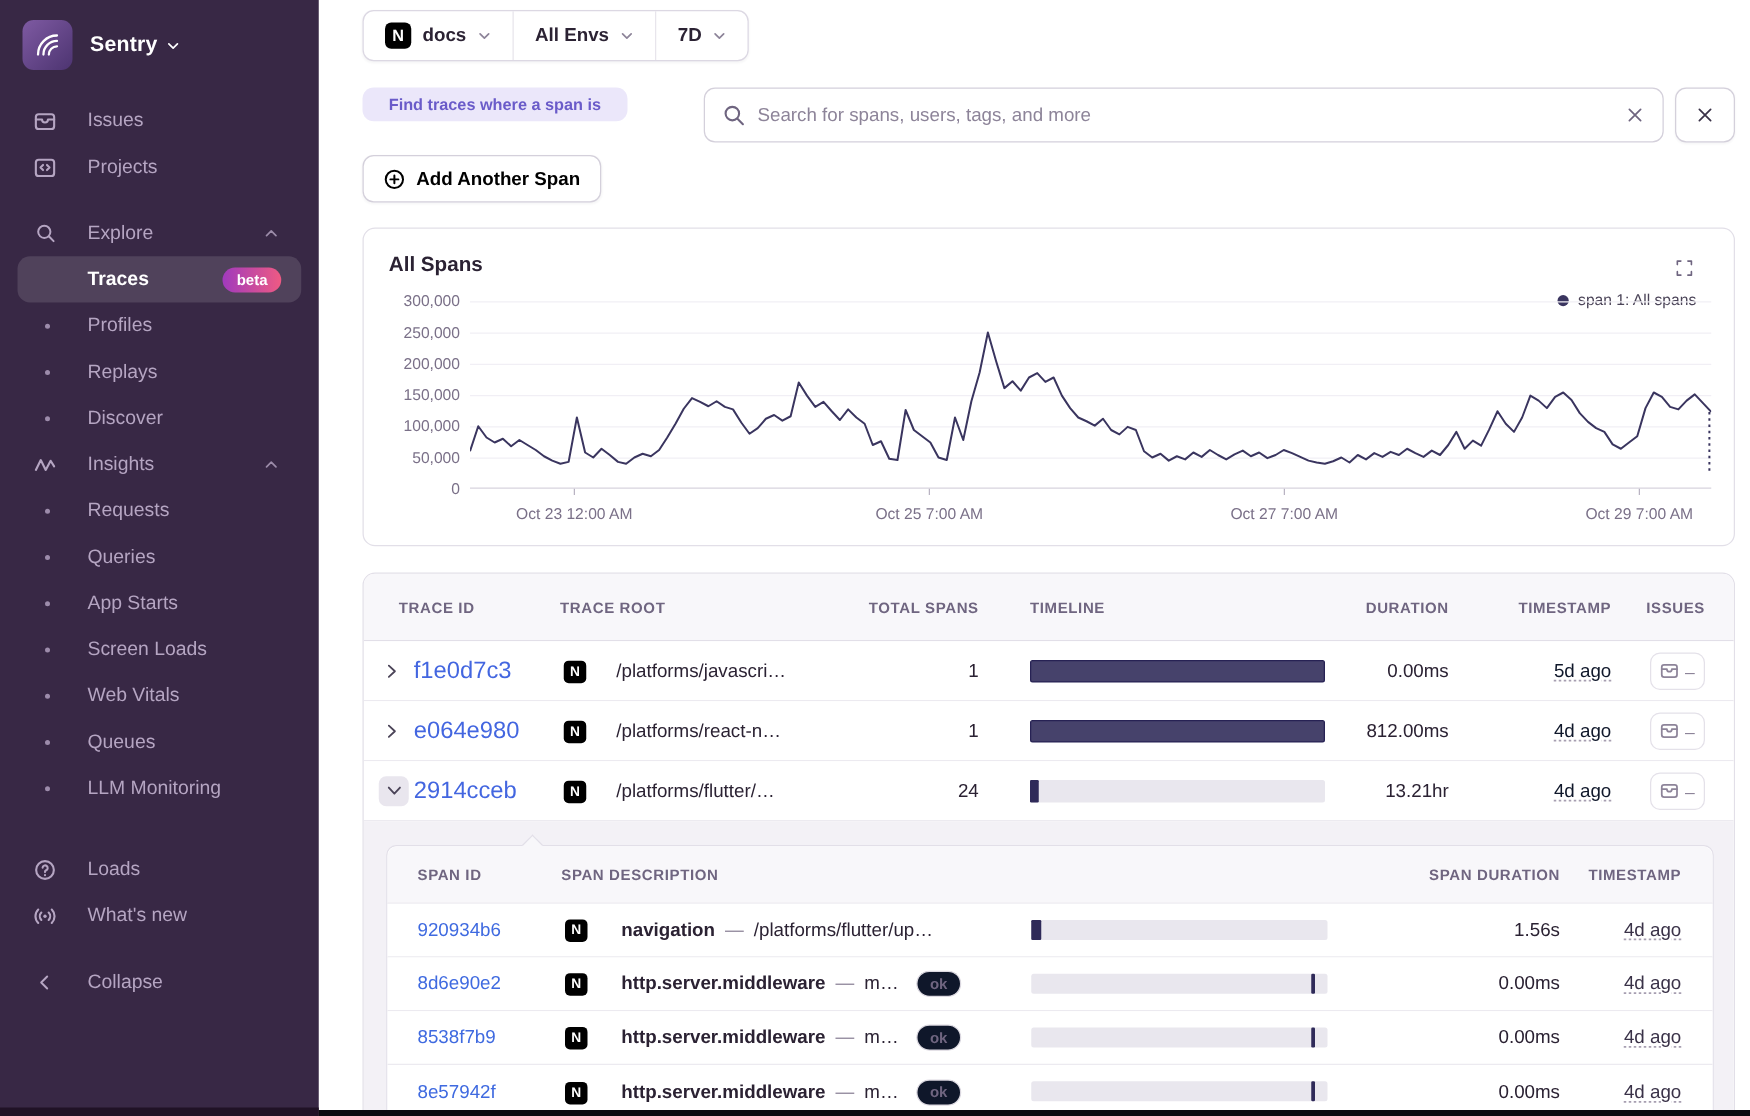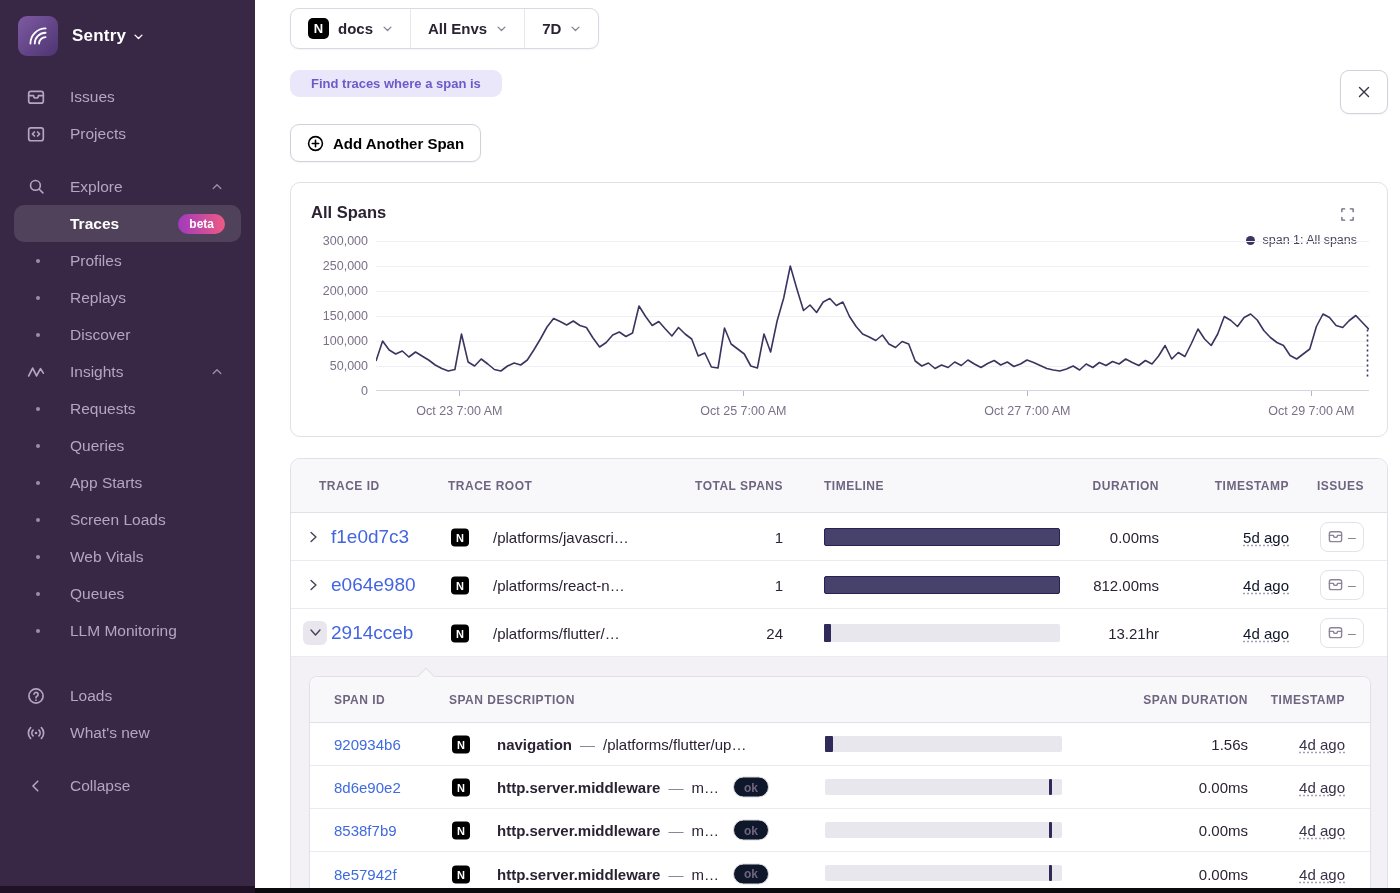--- a/index.html
+++ b/index.html
@@ -301,20 +301,34 @@
             <path d="M3 6l5 5 5-5"></path>
           </svg>
         </span>
       </div>
     </div>
 
   <div class="span-filter-pill">
     <span>Find traces where a span is</span>
   </div>
 
+  <div class="search-box">
+    <span id="search-glyph" style="color: rgb(111, 101, 128);">
+        <svg class="glyph" width="18" height="18" viewBox="0 0 16 16" fill="none" stroke="currentColor" stroke-width="1.5" stroke-linecap="round" stroke-linejoin="round">
+          <circle cx="7" cy="7" r="4.8"></circle>
+          <path d="M10.8 10.8 14.5 14.5"></path>
+        </svg>
+      </span>
+    <input type="text" placeholder="Search for spans, users, tags, and more" style="">
+    <span id="search-clear" style="color: rgb(111, 101, 128);">
+        <svg class="glyph" width="16" height="16" viewBox="0 0 16 16" fill="none" stroke="currentColor" stroke-width="1.4" stroke-linecap="round" stroke-linejoin="round">
+          <path d="M3.5 3.5l9 9M12.5 3.5l-9 9"></path>
+        </svg>
+      </span>
+  </div>
 
   <div class="icon-btn-x" id="close-btn" style="color: rgb(58, 50, 72);">
       <svg class="glyph" width="16" height="16" viewBox="0 0 16 16" fill="none" stroke="currentColor" stroke-width="1.4" stroke-linecap="round" stroke-linejoin="round">
         <path d="M3.5 3.5l9 9M12.5 3.5l-9 9"></path>
       </svg>
     </div>
 
   <button class="add-span-btn">
     <span id="plus-glyph">
         <svg class="glyph" width="17" height="17" viewBox="0 0 16 16" fill="none" stroke="currentColor" stroke-width="1.5" stroke-linecap="round" stroke-linejoin="round">
@@ -350,21 +364,21 @@
         <div class="gridline" style="top: 25px;"></div>
         <div class="gridline" style="top: 50px;"></div>
         <div class="gridline" style="top: 75px;"></div>
         <div class="gridline" style="top: 100px;"></div>
         <div class="gridline" style="top: 125px;"></div>
         <svg width="993" height="150" viewBox="0 0 993 150">
           <polyline points="0.0,120.0 6.6,100.0 13.2,109.0 19.7,113.0 26.3,110.0 32.9,116.0 39.5,111.0 46.0,115.0 52.6,119.0 59.2,124.0 65.8,127.5 72.3,130.0 78.9,128.5 85.5,93.0 92.1,121.0 98.6,125.0 105.2,118.0 111.8,123.0 118.4,128.5 124.9,130.0 131.5,125.0 138.1,122.0 144.7,124.0 151.3,119.0 157.8,109.0 164.4,98.0 171.0,86.0 177.6,77.5 184.1,80.5 190.7,84.0 197.3,80.0 203.9,84.5 210.4,86.5 217.0,97.0 223.6,106.0 230.2,101.5 236.7,94.0 243.3,91.0 249.9,95.5 256.5,92.0 263.0,65.0 269.6,75.5 276.2,84.5 282.8,80.5 289.4,88.0 295.9,95.0 302.5,86.5 309.1,93.0 315.7,98.0 322.2,115.0 328.8,112.0 335.4,126.0 342.0,127.0 348.5,87.0 355.1,103.0 361.7,108.0 368.3,113.0 374.8,125.0 381.4,127.0 388.0,93.0 394.6,111.0 401.1,80.0 407.7,57.0 414.3,25.0 420.9,48.0 427.5,69.5 434.0,64.0 440.6,71.5 447.2,61.0 453.8,57.5 460.3,64.5 466.9,61.0 473.5,75.5 480.1,85.5 486.6,93.0 493.2,96.0 499.8,99.5 506.4,94.0 512.9,103.0 519.5,106.5 526.1,100.5 532.7,103.0 539.2,120.0 545.8,125.0 552.4,122.0 559.0,127.5 565.5,124.0 572.1,126.5 578.7,121.0 585.3,124.5 591.9,119.0 598.4,123.0 605.0,126.5 611.6,122.5 618.2,119.5 624.7,124.0 631.3,121.0 637.9,125.5 644.5,123.0 651.0,119.0 657.6,121.5 664.2,124.5 670.8,127.5 677.3,129.0 683.9,130.0 690.5,128.0 697.1,125.0 703.6,129.0 710.2,123.0 716.8,126.5 723.4,121.5 730.0,124.5 736.5,120.5 743.1,123.0 749.7,118.0 756.3,121.5 762.8,124.5 769.4,119.5 776.0,123.0 782.6,115.0 789.1,104.5 795.7,118.0 802.3,111.5 808.9,115.5 815.4,102.5 822.0,88.0 828.6,98.0 835.2,104.5 841.7,93.0 848.3,75.5 854.9,79.5 861.5,85.5 868.1,76.5 874.6,73.0 881.2,79.0 887.8,89.5 894.4,96.5 900.9,101.5 907.5,104.5 914.1,114.5 920.7,118.0 927.2,113.0 933.8,108.0 940.4,85.5 947.0,73.0 953.5,76.5 960.1,84.5 966.7,86.5 973.3,79.5 979.8,74.5 986.4,81.5 993.0,88.5" fill="none" stroke="#3a355f" stroke-width="1.6" stroke-linejoin="round"></polyline>
           <line x1="991.5" y1="88.5" x2="991.5" y2="136.5" stroke="#3a355f" stroke-width="1.6" stroke-dasharray="2,3"></line>
         </svg>
         <div class="x-tick-mark" style="left: 8.4%;"></div>
-        <div class="x-label" style="left: 8.4%;">Oct 23 7:00 AM</div>
+        <div class="x-label" style="left: 8.4%;">Oct 23 12:00 AM</div>
         <div class="x-tick-mark" style="left: 37%;"></div>
         <div class="x-label" style="left: 37%;">Oct 25 7:00 AM</div>
         <div class="x-tick-mark" style="left: 65.6%;"></div>
         <div class="x-label" style="left: 65.6%;">Oct 27 7:00 AM</div>
         <div class="x-tick-mark" style="left: 94.2%;"></div>
         <div class="x-label" style="left: 94.2%;">Oct 29 7:00 AM</div>
       </div>
   </section>
 
   <section class="table-panel">

